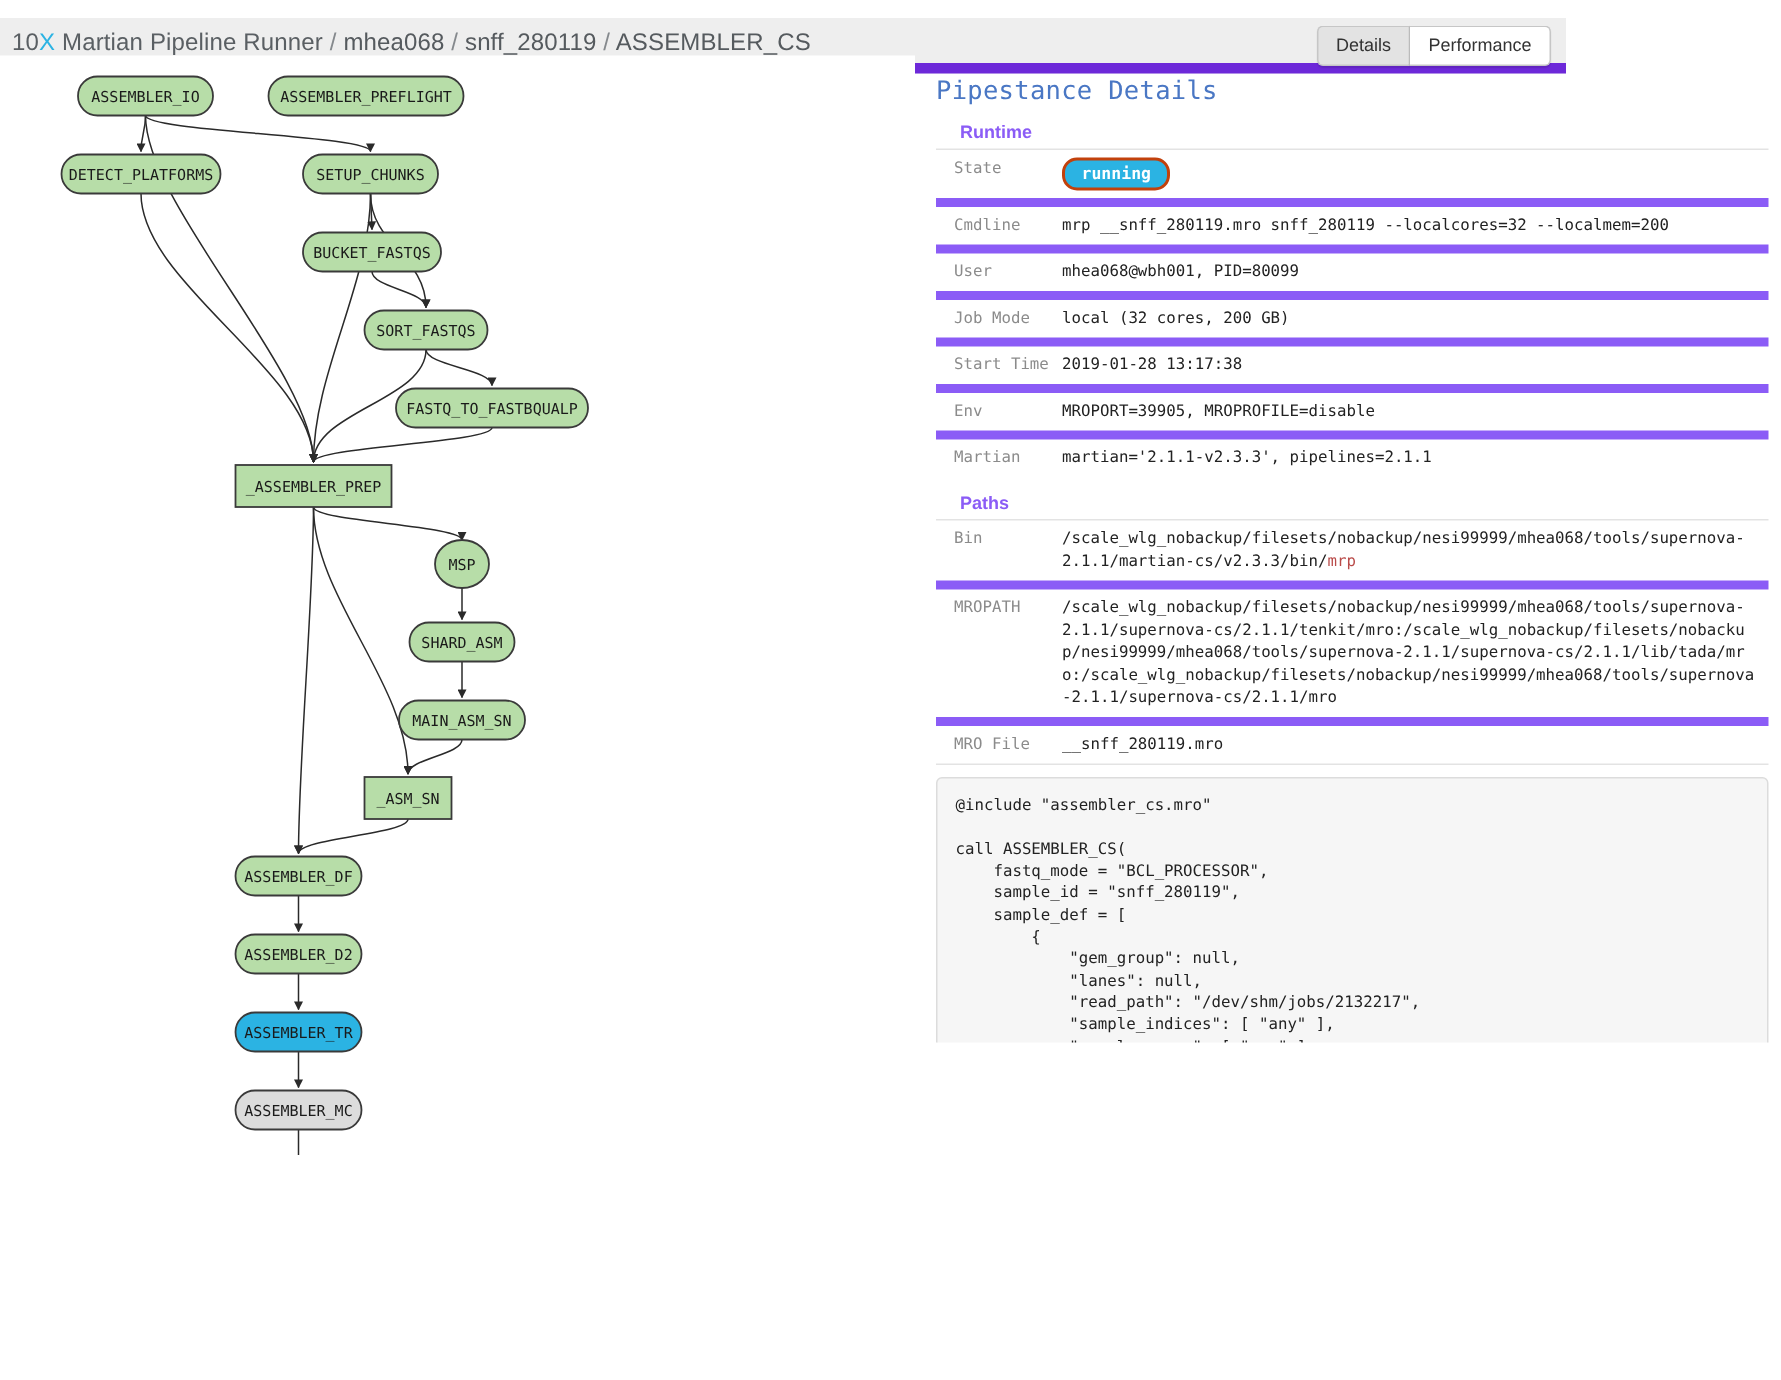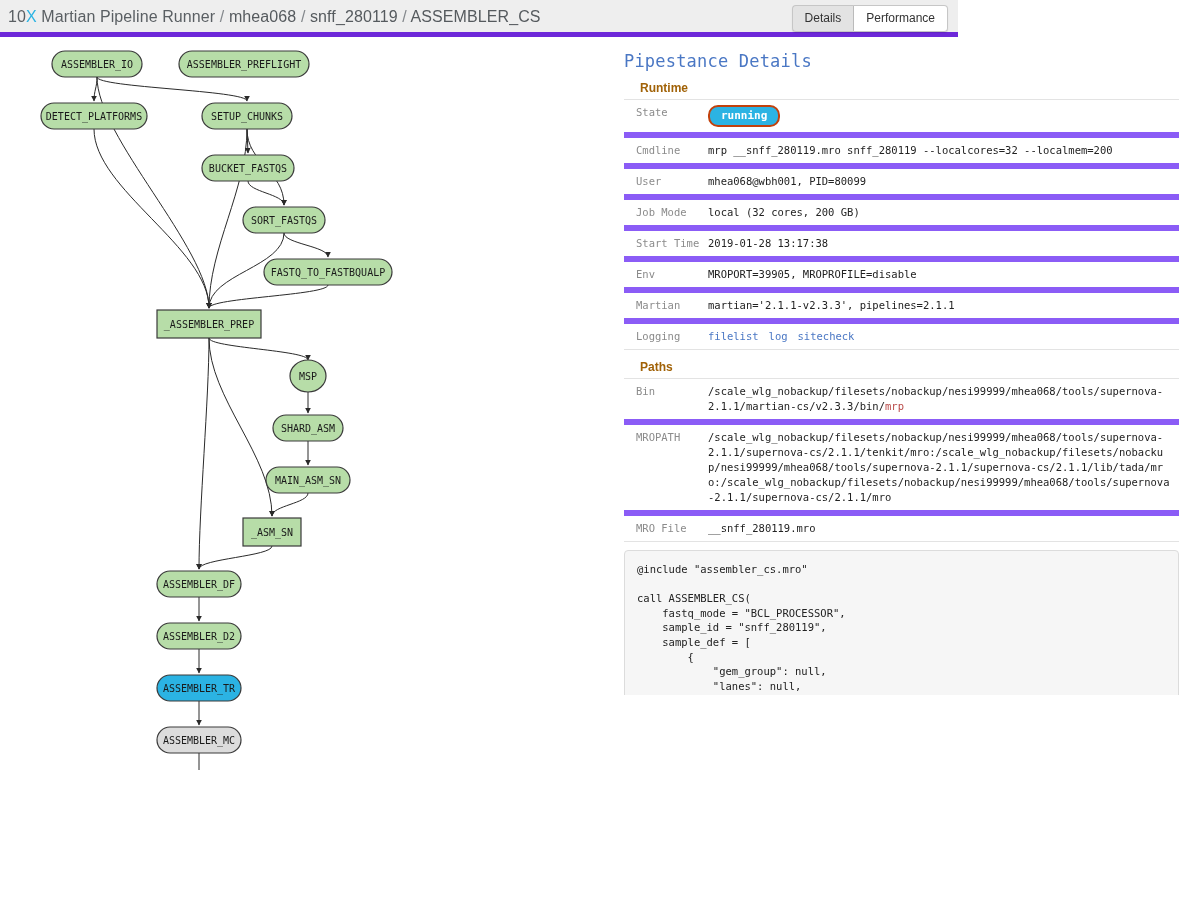--- a/index.html
+++ b/index.html
@@ -6,24 +6,24 @@
   html, body {
     margin: 0; padding: 0;
     width: 1187px; height: 920px;
     background: #ffffff;
     font-family: "Liberation Sans", sans-serif;
     overflow: hidden;
   }
 
   
   #topbar {
-    position: absolute; left: 0; top: 0;
-    width: 958px; height: 37px;
+    position: absolute; left: 0; top: 12px;
+    width: 1044px; height: 37px;
     background: #eeeeee;
-    border-bottom: 5px solid #6d28d9;
+    border-bottom: 7px solid #6d28d9;
   }
   #breadcrumb {
     position: absolute; left: 8px; top: 8px;
     font-size: 16px; color: #555a5e;
     white-space: nowrap;
     letter-spacing: .1px;
   }
   #breadcrumb .ten { color: #5a5f63; }
   #breadcrumb .x { color: #2bb3e3; }
   #breadcrumb .sep { color: #85898d; }
@@ -78,21 +78,21 @@
     font-family: "DejaVu Sans Mono", monospace;
     font-size: 17px;
     font-weight: normal;
     color: #4a77c4;
     margin: 6px 0 10px 0;
     letter-spacing: .2px;
   }
   h2.section {
     font-size: 12px;
     font-weight: bold;
-    color: #a16207;
+    color: #8b5cf6;
     margin: 10px 0 4px 0;
     padding-left: 16px;
   }
   table.kv {
     width: 100%;
     border-collapse: collapse;
     table-layout: fixed;
   }
   table.kv td {
     border-top: 6px solid #8b5cf6;
@@ -302,24 +302,20 @@
           <td class="v">2019-01-28 13:17:38</td>
         </tr>
         <tr>
           <td class="k">Env</td>
           <td class="v">MROPORT=39905, MROPROFILE=disable</td>
         </tr>
         <tr>
           <td class="k">Martian</td>
           <td class="v">martian='2.1.1-v2.3.3', pipelines=2.1.1</td>
         </tr>
-        <tr class="lastrow">
-          <td class="k">Logging</td>
-          <td class="v"><a class="loglink">filelist</a><a class="loglink">log</a><a class="loglink">sitecheck</a></td>
-        </tr>
       </tbody>
   </table>
 
   <h2 class="section">Paths</h2>
   <table class="kv">
     <tbody id="paths-body">
         <tr>
           <td class="k">Bin</td>
           <td class="v">/scale_wlg_nobackup/filesets/nobackup/nesi99999/mhea068/tools/supernova-2.1.1/martian-cs/v2.3.3/bin/<span class="mrp">mrp</span></td>
         </tr>

